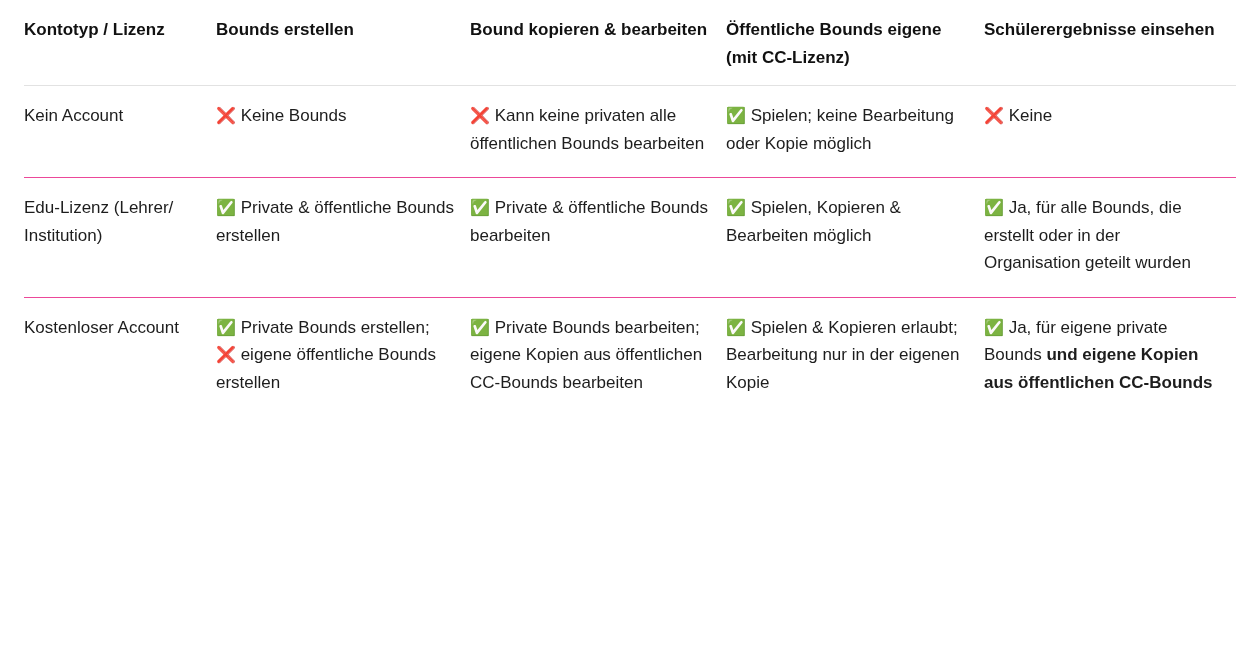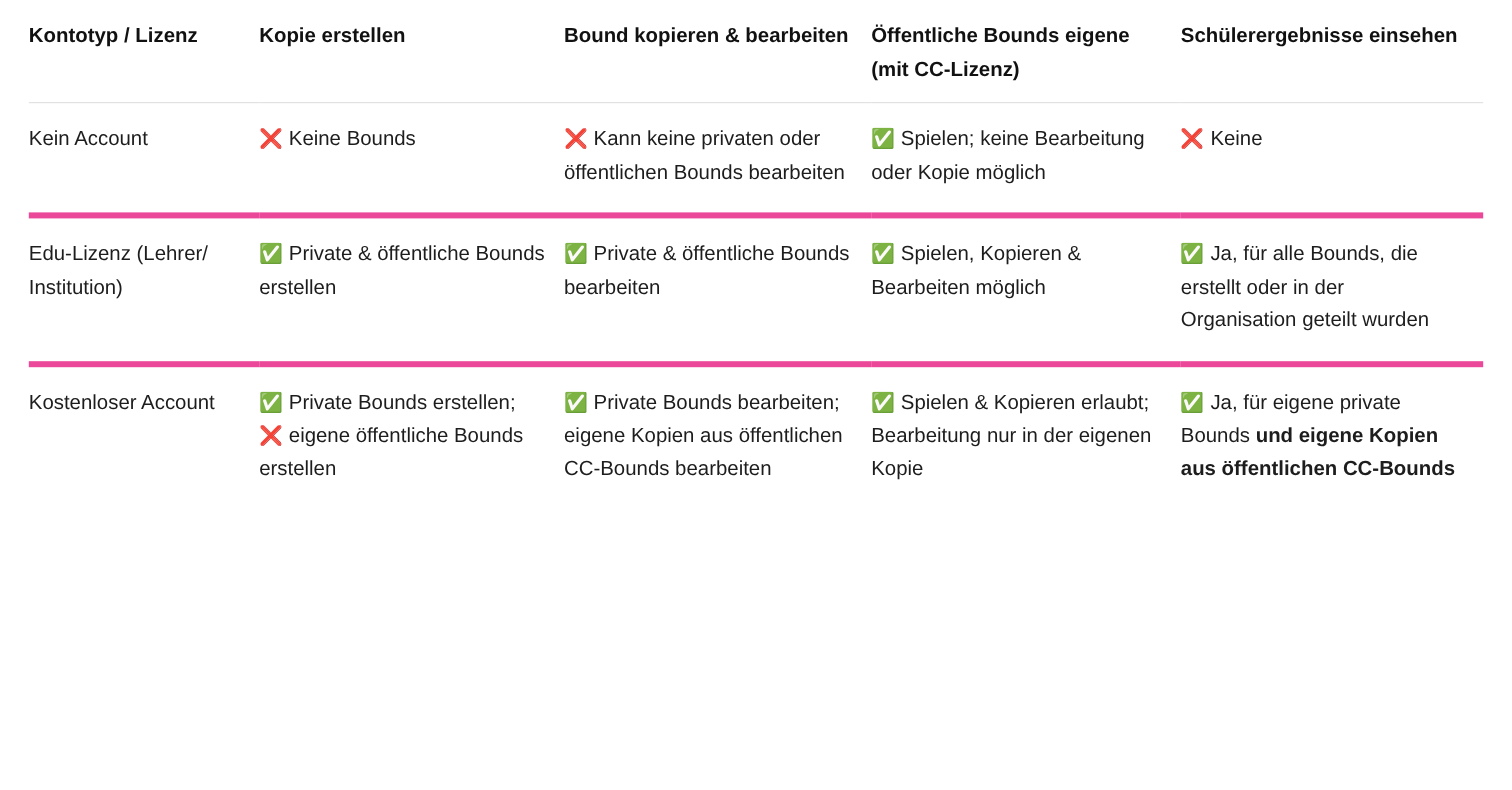--- a/index.html
+++ b/index.html
@@ -34,21 +34,21 @@
   }
   table.matrix thead th {
     font-weight: bold;
     font-size: 17px;
     padding-top: 8px;
     padding-bottom: 14px;
     border-bottom: 1px solid #e2e2e2;
     color: #111111;
   }
   table.matrix tbody td {
-    border-bottom: 5px solid #ec4899;
+    border-bottom: 1px solid #ec4899;
     font-weight: normal;
     color: #1d1d1d;
   }
   table.matrix tbody tr:last-child td {
     border-bottom: none;
   }
   td.rowhead, th.rowhead {
     font-weight: bold;
     color: #111111;
   }
@@ -75,37 +75,37 @@
     <colgroup>
       <col class="c0">
         <col class="c1">
         <col class="c2">
         <col class="c3">
         <col class="c4">
     </colgroup>
     <thead>
       <tr>
         <th class="rowhead">Kontotyp / Lizenz</th>
-        <th>Kopie erstellen</th>
+        <th>Bounds erstellen</th>
         <th>Bound kopieren &amp; bearbeiten</th>
         <th>Öffentliche Bounds eigene (mit CC-Lizenz)</th>
         <th>Schülerergebnisse einsehen</th>
       </tr>
     </thead>
     <tbody>
 
       <tr>
         <td class="rowhead">Kein Account</td>
         <td>
           <span class="mark no">❌</span>
           <span class="cell-line">Keine Bounds</span>
         </td>
         <td>
           <span class="mark no">❌</span>
-          <span class="cell-line">Kann keine privaten oder öffentlichen Bounds bearbeiten</span>
+          <span class="cell-line">Kann keine privaten alle öffentlichen Bounds bearbeiten</span>
         </td>
         <td>
           <span class="mark yes">✅</span>
           <span class="cell-line">Spielen; keine Bearbeitung oder Kopie möglich</span>
         </td>
         <td>
           <span class="mark no">❌</span>
           <span class="cell-line">Keine</span>
         </td>
       </tr>

